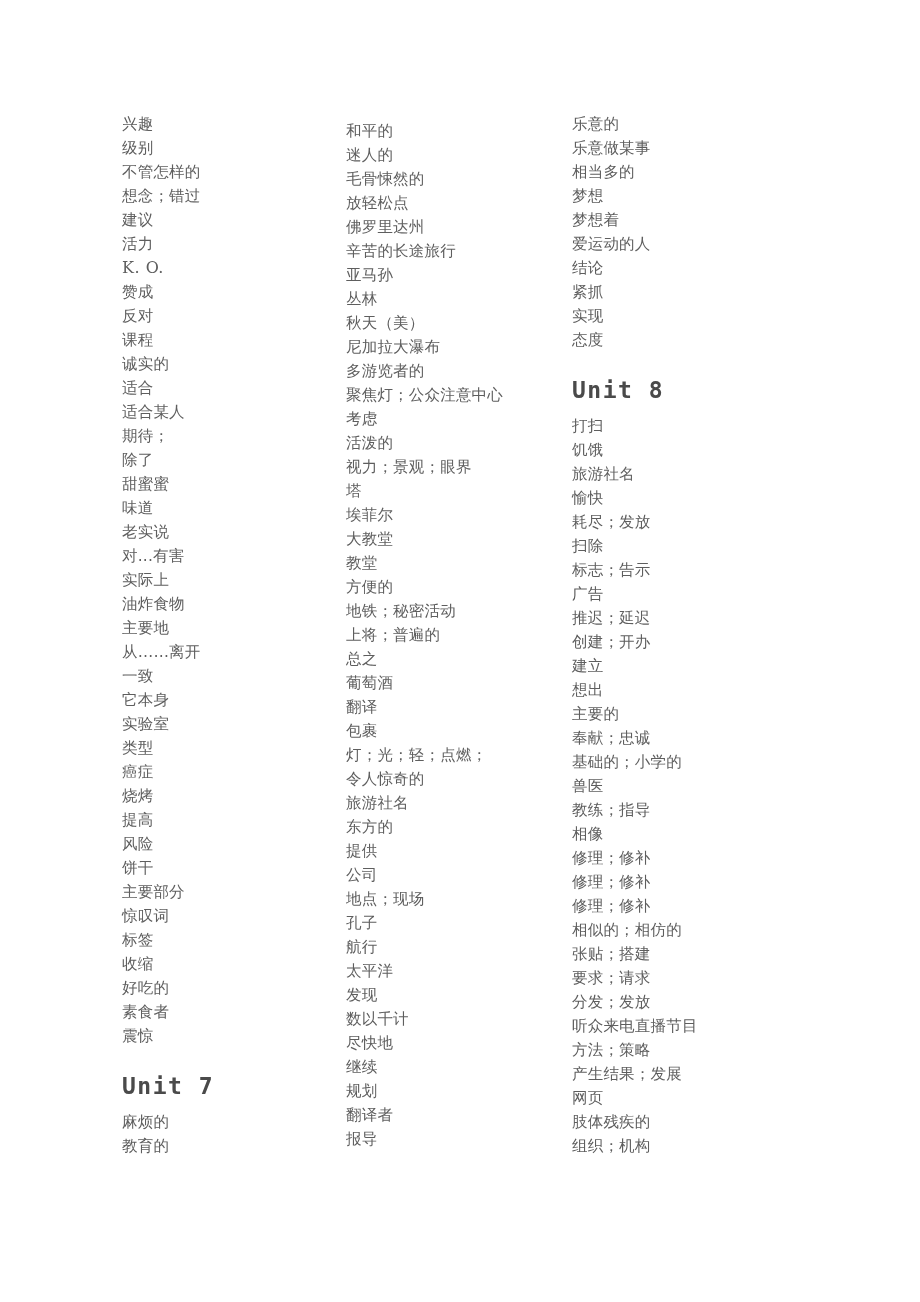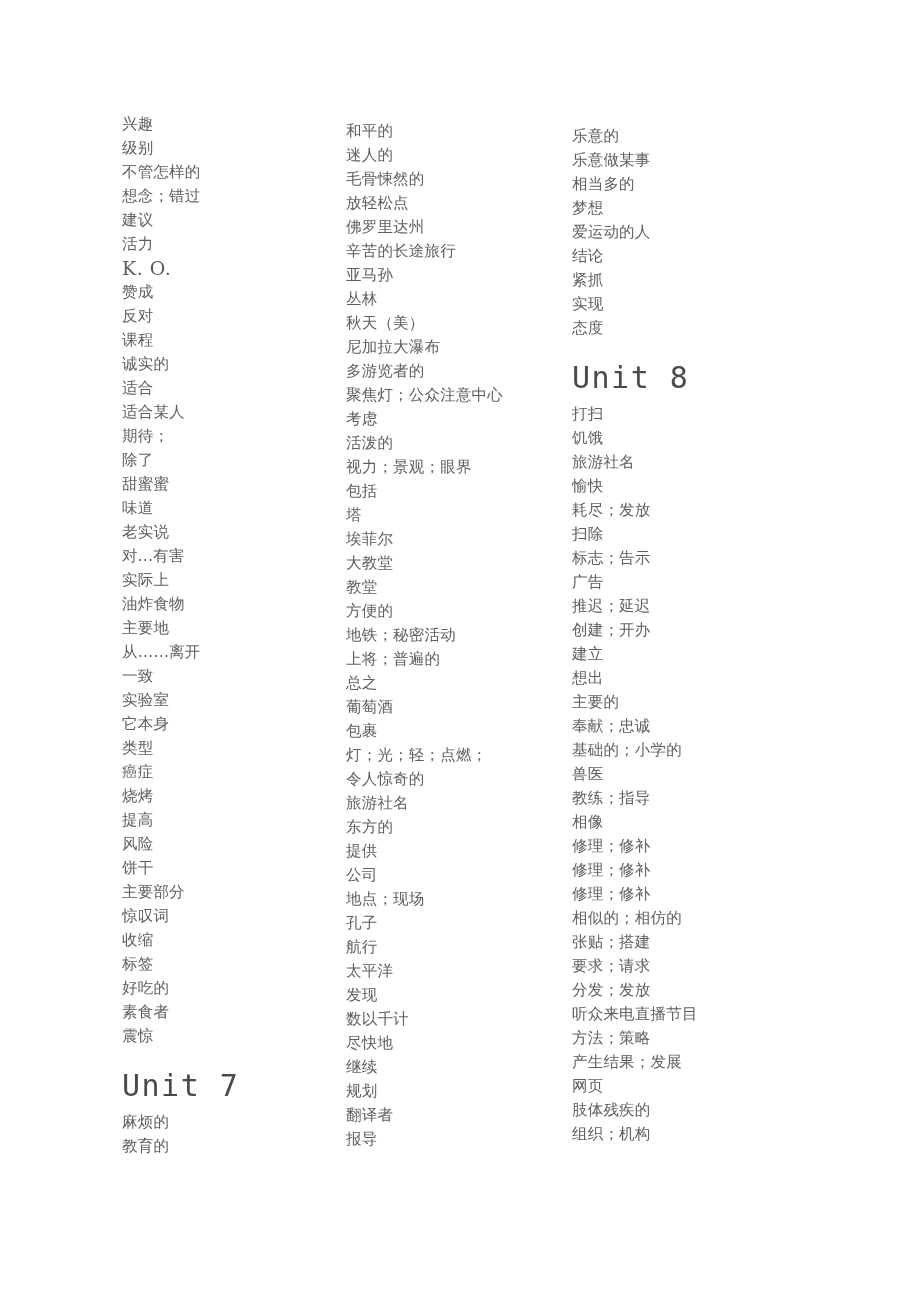--- a/index.html
+++ b/index.html
@@ -45,27 +45,27 @@
     font-size: 15.5px;
     line-height: 24px;
     height: 24px;
     letter-spacing: 0.2px;
     color: #5e5e5e;
     white-space: nowrap;
     font-family: "DejaVu Sans", "Liberation Sans", sans-serif;
   }
   .entry.latin {
     font-family: "DejaVu Serif", "Liberation Serif", serif;
-    font-size: 19px;
+    font-size: 16px;
     letter-spacing: 0.5px;
   }
   .unit-heading {
     font-family: "DejaVu Sans Mono", "Liberation Mono", monospace;
-    font-weight: normal;
-    font-size: 30px;
+    font-weight: bold;
+    font-size: 23px;
     line-height: 24px;
     color: #4a4a4a;
     letter-spacing: 1.5px;
     white-space: nowrap;
   }
   .spacer-before { height: 26px; }
   .spacer-after { height: 12px; }
 </style>
 </head>
 <body>
@@ -90,32 +90,32 @@
         <div class="entry">除了</div>
         <div class="entry">甜蜜蜜</div>
         <div class="entry">味道</div>
         <div class="entry">老实说</div>
         <div class="entry">对...有害</div>
         <div class="entry">实际上</div>
         <div class="entry">油炸食物</div>
         <div class="entry">主要地</div>
         <div class="entry">从……离开</div>
         <div class="entry">一致</div>
+        <div class="entry">它本身</div>
         <div class="entry">实验室</div>
-        <div class="entry">它本身</div>
         <div class="entry">类型</div>
         <div class="entry">癌症</div>
         <div class="entry">烧烤</div>
         <div class="entry">提高</div>
         <div class="entry">风险</div>
         <div class="entry">饼干</div>
         <div class="entry">主要部分</div>
         <div class="entry">惊叹词</div>
+        <div class="entry">标签</div>
         <div class="entry">收缩</div>
-        <div class="entry">标签</div>
         <div class="entry">好吃的</div>
         <div class="entry">素食者</div>
         <div class="entry">震惊</div>
         <div class="spacer-before"></div>
         <div class="unit-heading">Unit 7</div>
         <div class="spacer-after"></div>
         <div class="entry">麻烦的</div>
         <div class="entry">教育的</div>
       </div>
       <div class="column col-2">
@@ -127,30 +127,30 @@
         <div class="entry">辛苦的长途旅行</div>
         <div class="entry">亚马孙</div>
         <div class="entry">丛林</div>
         <div class="entry">秋天（美）</div>
         <div class="entry">尼加拉大瀑布</div>
         <div class="entry">多游览者的</div>
         <div class="entry">聚焦灯；公众注意中心</div>
         <div class="entry">考虑</div>
         <div class="entry">活泼的</div>
         <div class="entry">视力；景观；眼界</div>
-        <div class="entry">包括</div>
         <div class="entry">塔</div>
         <div class="entry">埃菲尔</div>
         <div class="entry">大教堂</div>
         <div class="entry">教堂</div>
         <div class="entry">方便的</div>
         <div class="entry">地铁；秘密活动</div>
         <div class="entry">上将；普遍的</div>
         <div class="entry">总之</div>
         <div class="entry">葡萄酒</div>
+        <div class="entry">翻译</div>
         <div class="entry">包裹</div>
         <div class="entry">灯；光；轻；点燃；</div>
         <div class="entry">令人惊奇的</div>
         <div class="entry">旅游社名</div>
         <div class="entry">东方的</div>
         <div class="entry">提供</div>
         <div class="entry">公司</div>
         <div class="entry">地点；现场</div>
         <div class="entry">孔子</div>
         <div class="entry">航行</div>
@@ -161,20 +161,21 @@
         <div class="entry">继续</div>
         <div class="entry">规划</div>
         <div class="entry">翻译者</div>
         <div class="entry">报导</div>
       </div>
       <div class="column col-3">
         <div class="entry">乐意的</div>
         <div class="entry">乐意做某事</div>
         <div class="entry">相当多的</div>
         <div class="entry">梦想</div>
+        <div class="entry">梦想着</div>
         <div class="entry">爱运动的人</div>
         <div class="entry">结论</div>
         <div class="entry">紧抓</div>
         <div class="entry">实现</div>
         <div class="entry">态度</div>
         <div class="spacer-before"></div>
         <div class="unit-heading">Unit 8</div>
         <div class="spacer-after"></div>
         <div class="entry">打扫</div>
         <div class="entry">饥饿</div>

